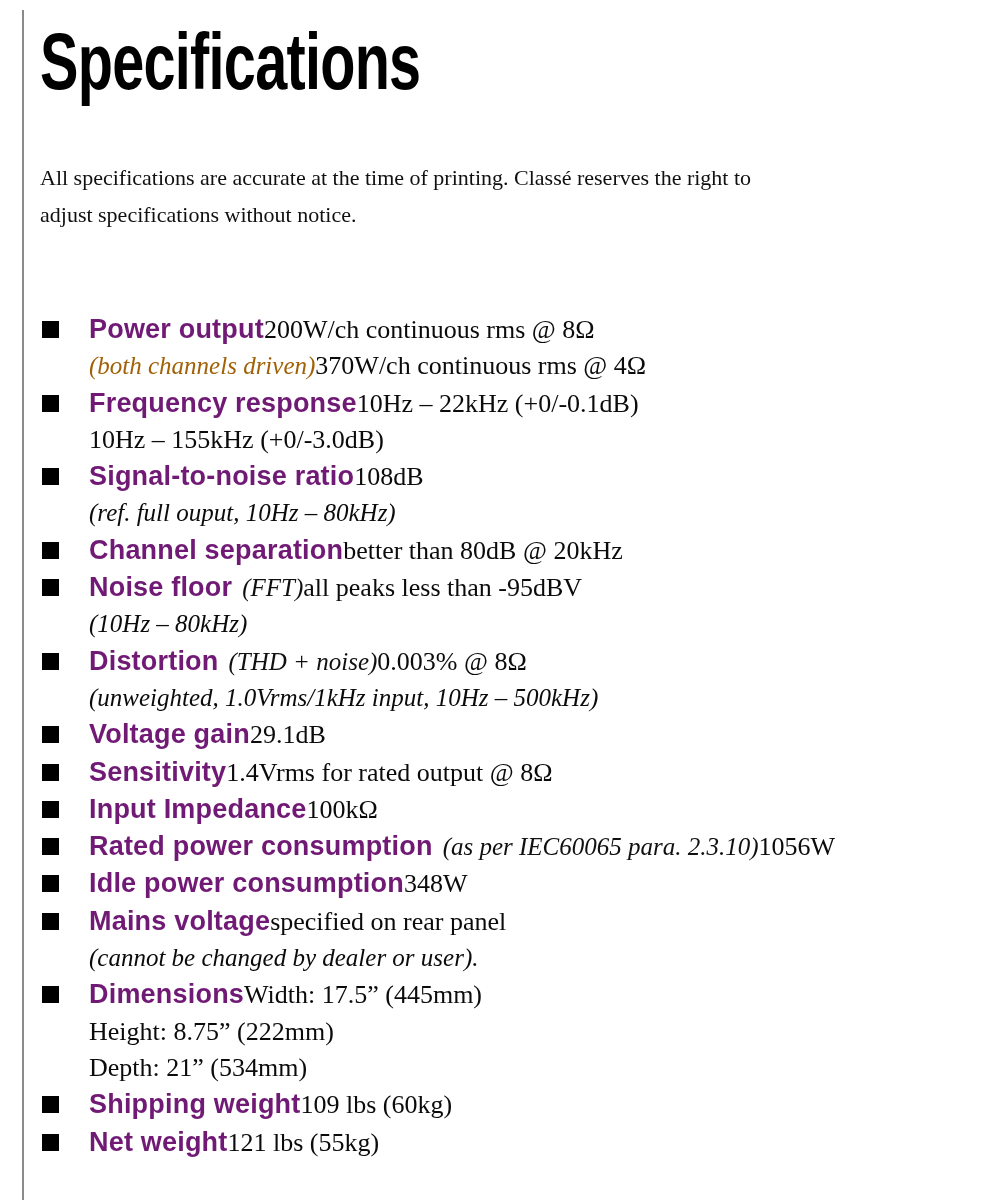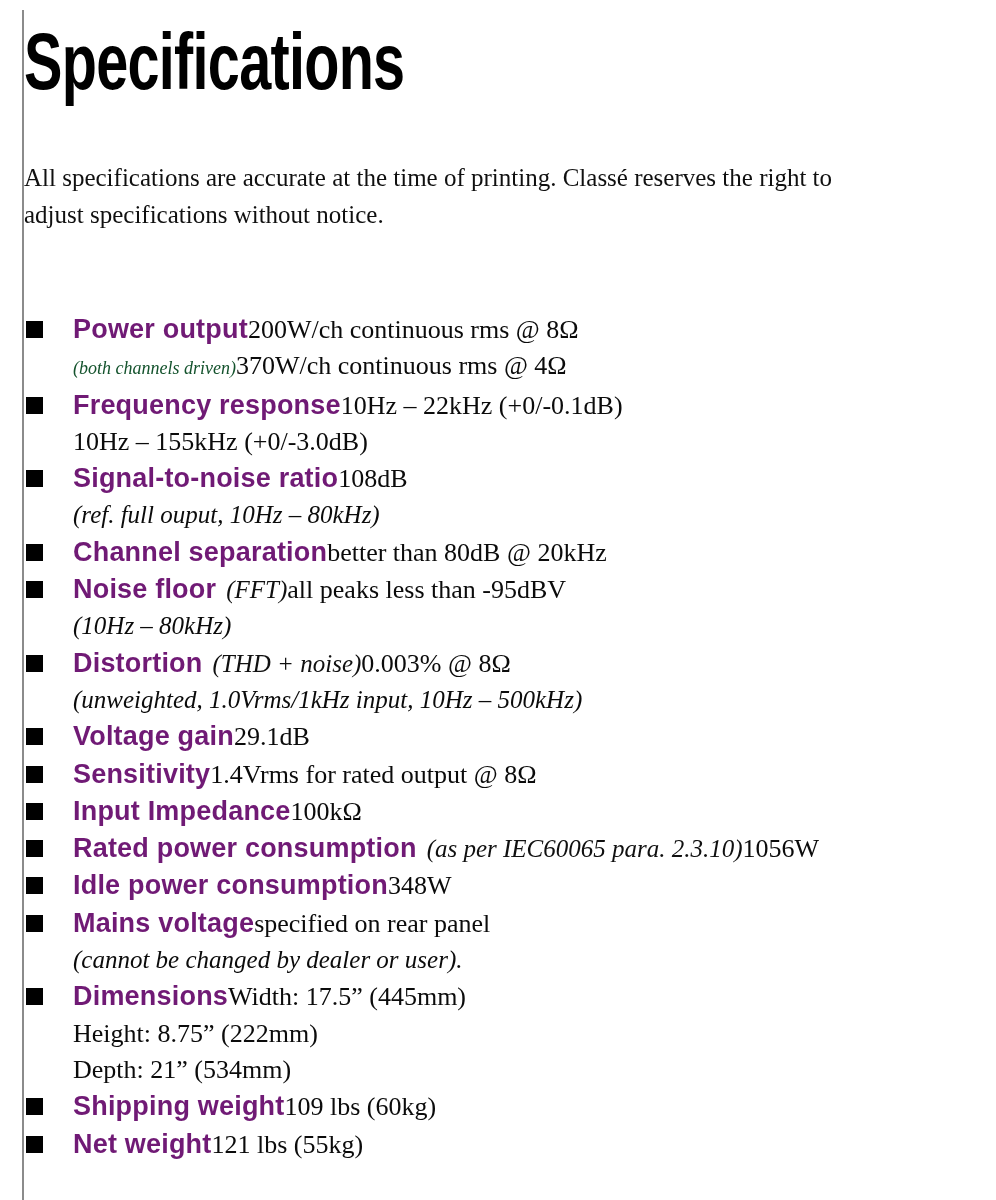--- a/index.html
+++ b/index.html
@@ -16,39 +16,39 @@
     background: #ffffff;
   }
   .vrule {
     position: absolute;
     left: 22px; top: 10px;
     width: 2px; height: 1190px;
     background: #8b8b8b;
   }
   .content {
     position: absolute;
-    left: 24px; top: 0;
+    left: 40px; top: 0;
     width: 945px; 
   }
   .title {
     margin-top: 16px;
     height: 92px;
     font-family: "Liberation Sans", sans-serif;
     font-weight: bold;
     font-size: 80px;
     line-height: 92px;
     color: #000000;
     white-space: nowrap;
     transform: scaleX(0.72);
     transform-origin: 0 50%;
     letter-spacing: -1px;
   }
   .intro {
     margin-top: 52px;
-    font-size: 25px;
+    font-size: 22px;
     line-height: 36.5px;
     color: #101010;
   }
   .intro .line { display: block; white-space: nowrap; }
   .speclist {
     margin-top: 78px;
   }
   .spec-row {
     display: flex;
     align-items: baseline;
@@ -81,22 +81,22 @@
   .spec-note {
     font-family: "Liberation Serif", serif;
     font-style: italic;
     font-size: 25px;
     margin-left: 10px;
     color: #101010;
   }
   .left-italic {
     font-family: "Liberation Serif", serif;
     font-style: italic;
-    font-size: 18px;
-    color: #14532d;
+    font-size: 25px;
+    color: #a16207;
   }
   .spec-value {
     flex: 1 1 auto;
     font-family: Liberation Serif, serif;
     font-size: 26px;
     color: #0b0b0b;
     white-space: nowrap;
   }
   .spec-value.italic {
     font-style: italic;

